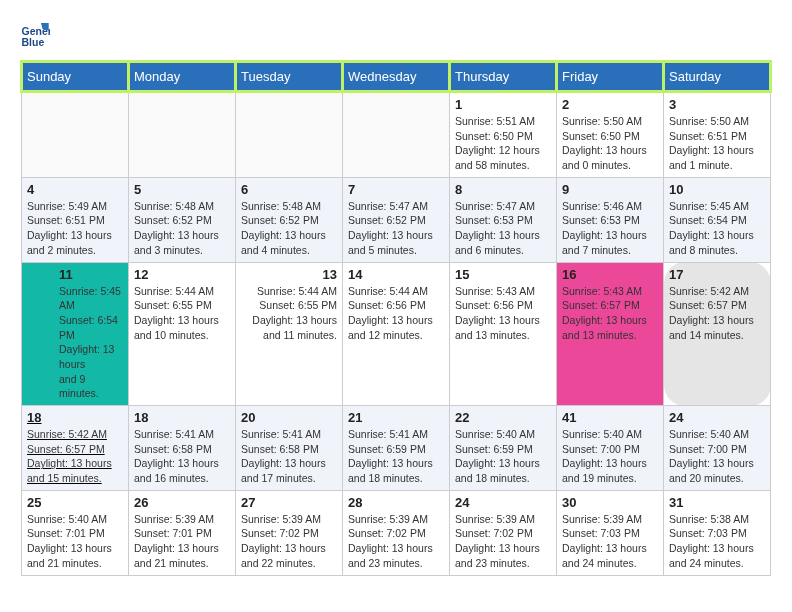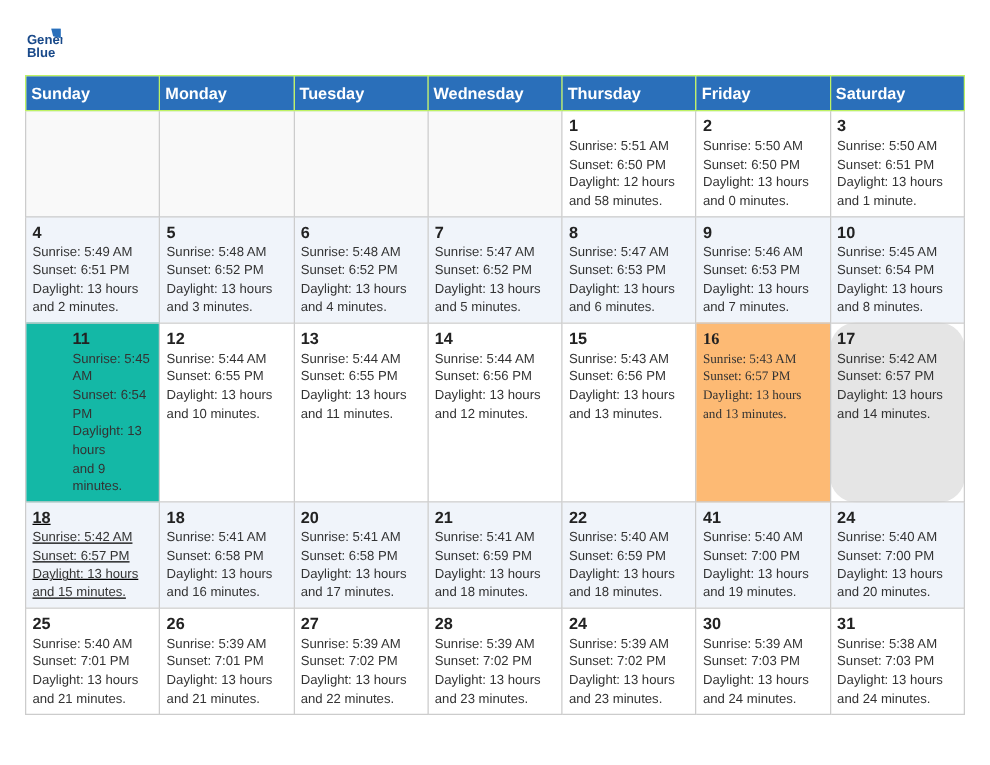--- a/index.html
+++ b/index.html
@@ -49,22 +49,22 @@
       font-size: 11px;
     }
     .calendar thead tr {
       background-color: #2a6fba;
       color: #fff;
     }
     .calendar thead th {
       padding: 6px 4px;
       text-align: left;
       font-size: 13px;
-      font-weight: bold;
-      border: 1px solid #bef264;
+      font-weight: normal;
+      border: 3px solid #bef264;
     }
     .calendar tbody tr {
       vertical-align: top;
     }
     .calendar tbody td {
       border: 1px solid #ccc;
       padding: 4px 5px;
       width: 107px;
       min-height: 80px;
       background: #fff;
@@ -176,33 +176,33 @@
       </tr>
       <tr>
         <td style="background: #14b8a6; padding-left: 37px;">
           <span class="day-number">11</span>
           <div class="day-info">Sunrise: 5:45 AM<br>Sunset: 6:54 PM<br>Daylight: 13 hours<br>and 9 minutes.</div>
         </td>
         <td style="background: rgb(255, 255, 255);">
           <span class="day-number">12</span>
           <div class="day-info">Sunrise: 5:44 AM<br>Sunset: 6:55 PM<br>Daylight: 13 hours<br>and 10 minutes.</div>
         </td>
-        <td style="background: rgb(255, 255, 255);">
+        <td style="background: rgb(255, 255, 255); text-align: right;">
           <span class="day-number">13</span>
           <div class="day-info">Sunrise: 5:44 AM<br>Sunset: 6:55 PM<br>Daylight: 13 hours<br>and 11 minutes.</div>
         </td>
         <td style="background: rgb(255, 255, 255);">
           <span class="day-number">14</span>
           <div class="day-info">Sunrise: 5:44 AM<br>Sunset: 6:56 PM<br>Daylight: 13 hours<br>and 12 minutes.</div>
         </td>
         <td style="background: rgb(255, 255, 255);">
           <span class="day-number">15</span>
           <div class="day-info">Sunrise: 5:43 AM<br>Sunset: 6:56 PM<br>Daylight: 13 hours<br>and 13 minutes.</div>
         </td>
-        <td style="background: #fdba74; font-family: Liberation Serif, serif;">
+        <td style="background: #ec4899;">
           <span class="day-number">16</span>
           <div class="day-info">Sunrise: 5:43 AM<br>Sunset: 6:57 PM<br>Daylight: 13 hours<br>and 13 minutes.</div>
         </td>
         <td style="background: #e5e5e5; border-radius: 21px;">
           <span class="day-number">17</span>
           <div class="day-info">Sunrise: 5:42 AM<br>Sunset: 6:57 PM<br>Daylight: 13 hours<br>and 14 minutes.</div>
         </td>
       </tr>
       <tr>
         <td style="background: rgb(240, 244, 250); text-decoration: underline;">

